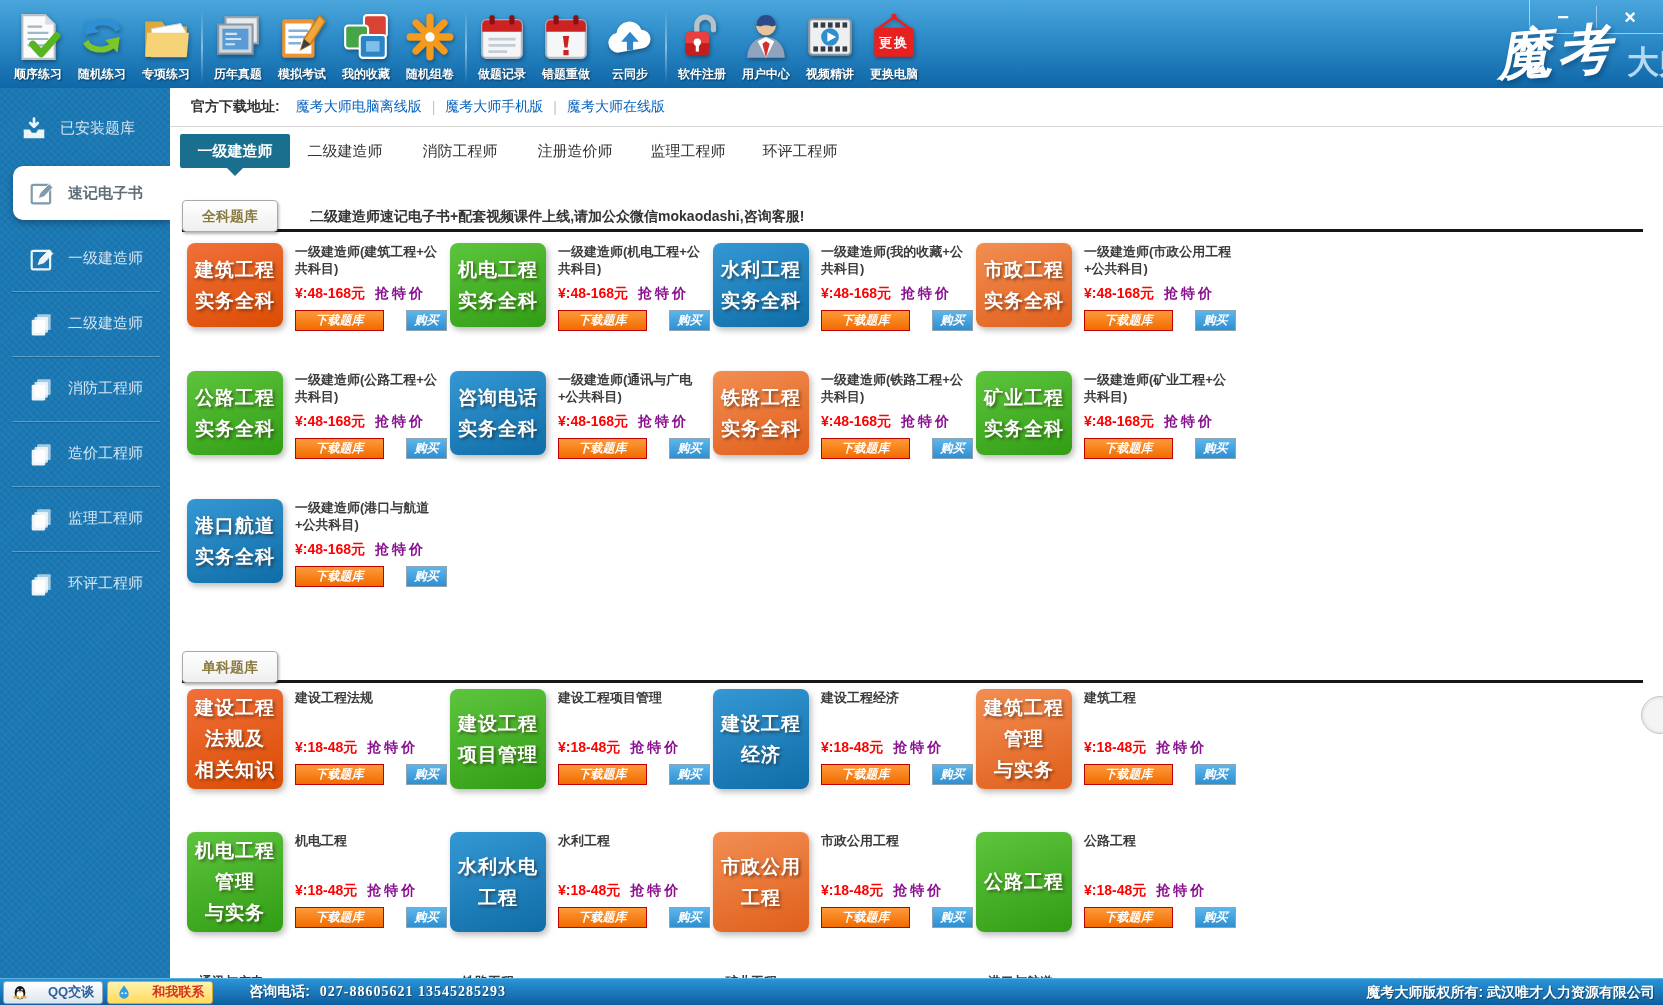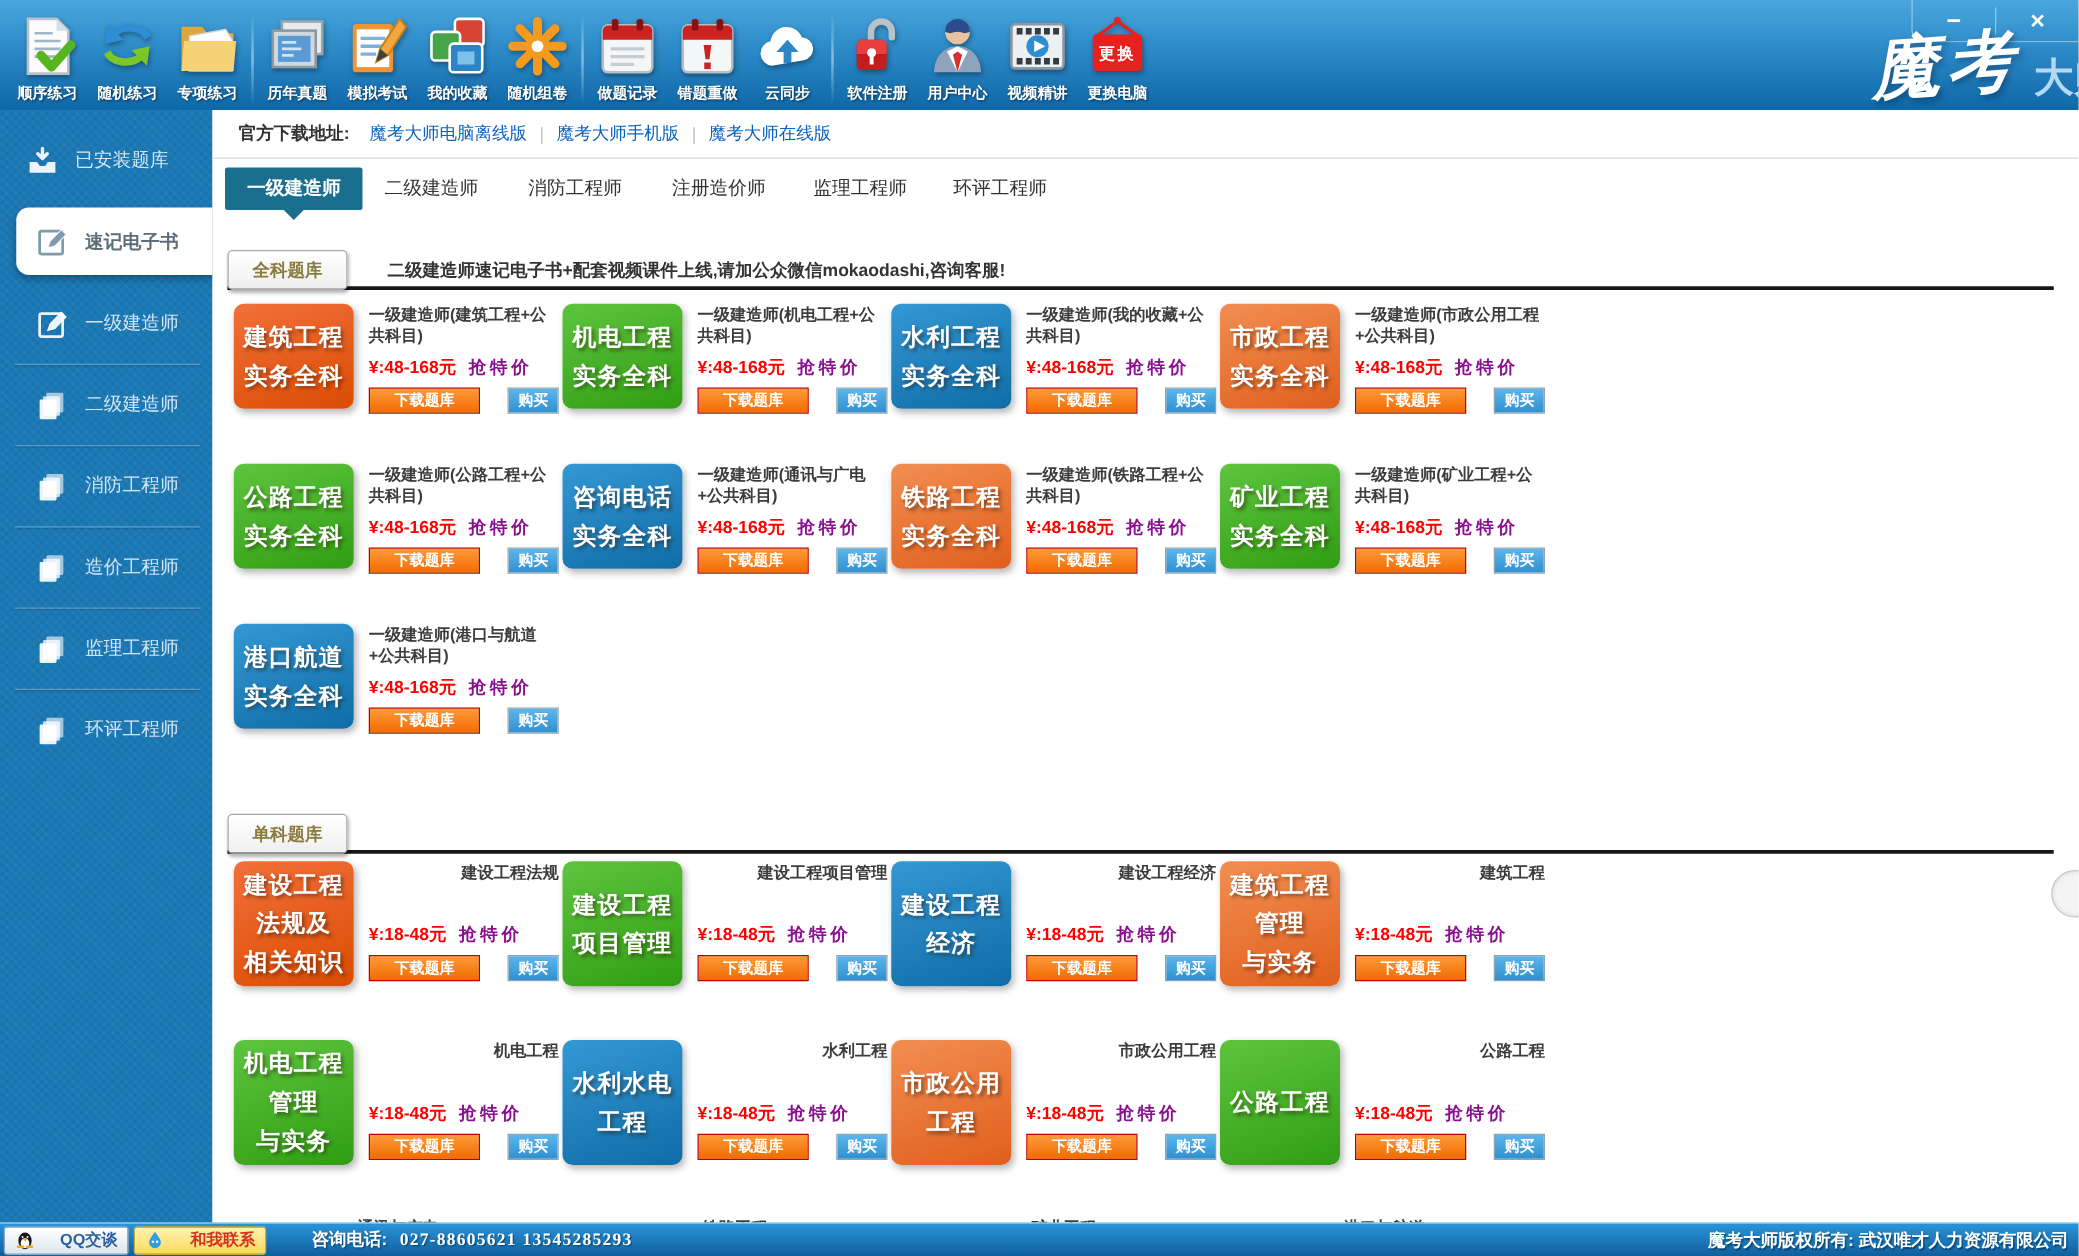--- a/index.html
+++ b/index.html
@@ -76,25 +76,25 @@
     letter-spacing:1px;text-shadow:2px 2px 3px rgba(40,20,5,.5);
     box-shadow:2px 3px 6px rgba(0,0,0,.28);}
   .full .tile{height:84px;}
   .single .tile{height:100px;}
   .c-red{background:linear-gradient(160deg,#f1703a,#db4c03);}
   .c-green{background:linear-gradient(160deg,#5ec43e,#309d14);}
   .c-blue{background:linear-gradient(160deg,#3498d4,#0f6ca6);}
   .c-orange{background:linear-gradient(160deg,#f28e52,#e05f1c);}
   .pinfo{margin-left:12px;width:152px;}
   .ptitle{font-size:13px;font-weight:bold;color:#3c3c3c;line-height:17px;min-height:36px;}
-  .single .ptitle{min-height:44px;text-align:right;}
+  .single .ptitle{min-height:44px;}
   .pprice{font-size:14px;font-weight:bold;margin-top:6px;white-space:nowrap;}
   .yuan{color:#f00;}
   .tag{color:#8a1090;margin-left:10px;letter-spacing:3px;}
-  .pbtns{margin-top:7px;display:flex;gap:22px;}
+  .pbtns{margin-top:7px;display:flex;gap:22px;font-style:italic;}
   .btn-dl{width:92px;height:21px;line-height:19px;text-align:center;box-sizing:border-box;
     background:linear-gradient(#ff9a3a,#f06c00);border:1px solid #c00000;color:#fff;
     font-size:12px;font-weight:bold;cursor:pointer;}
   .btn-buy{width:42px;height:21px;line-height:19px;text-align:center;box-sizing:border-box;
     background:linear-gradient(#5cb6ec,#2f8fd0);border:1px solid #8ea4b2;color:#fff;
     font-size:12px;font-weight:bold;cursor:pointer;}
   .scroll-knob{position:absolute;right:-16px;top:608px;width:36px;height:36px;border-radius:50%;
     background:#f4f4f4;border:1px solid #c5c5c5;box-shadow:inset 0 0 4px rgba(0,0,0,.12);}
   
   .footer{position:absolute;left:0;right:0;bottom:0;height:27px;

